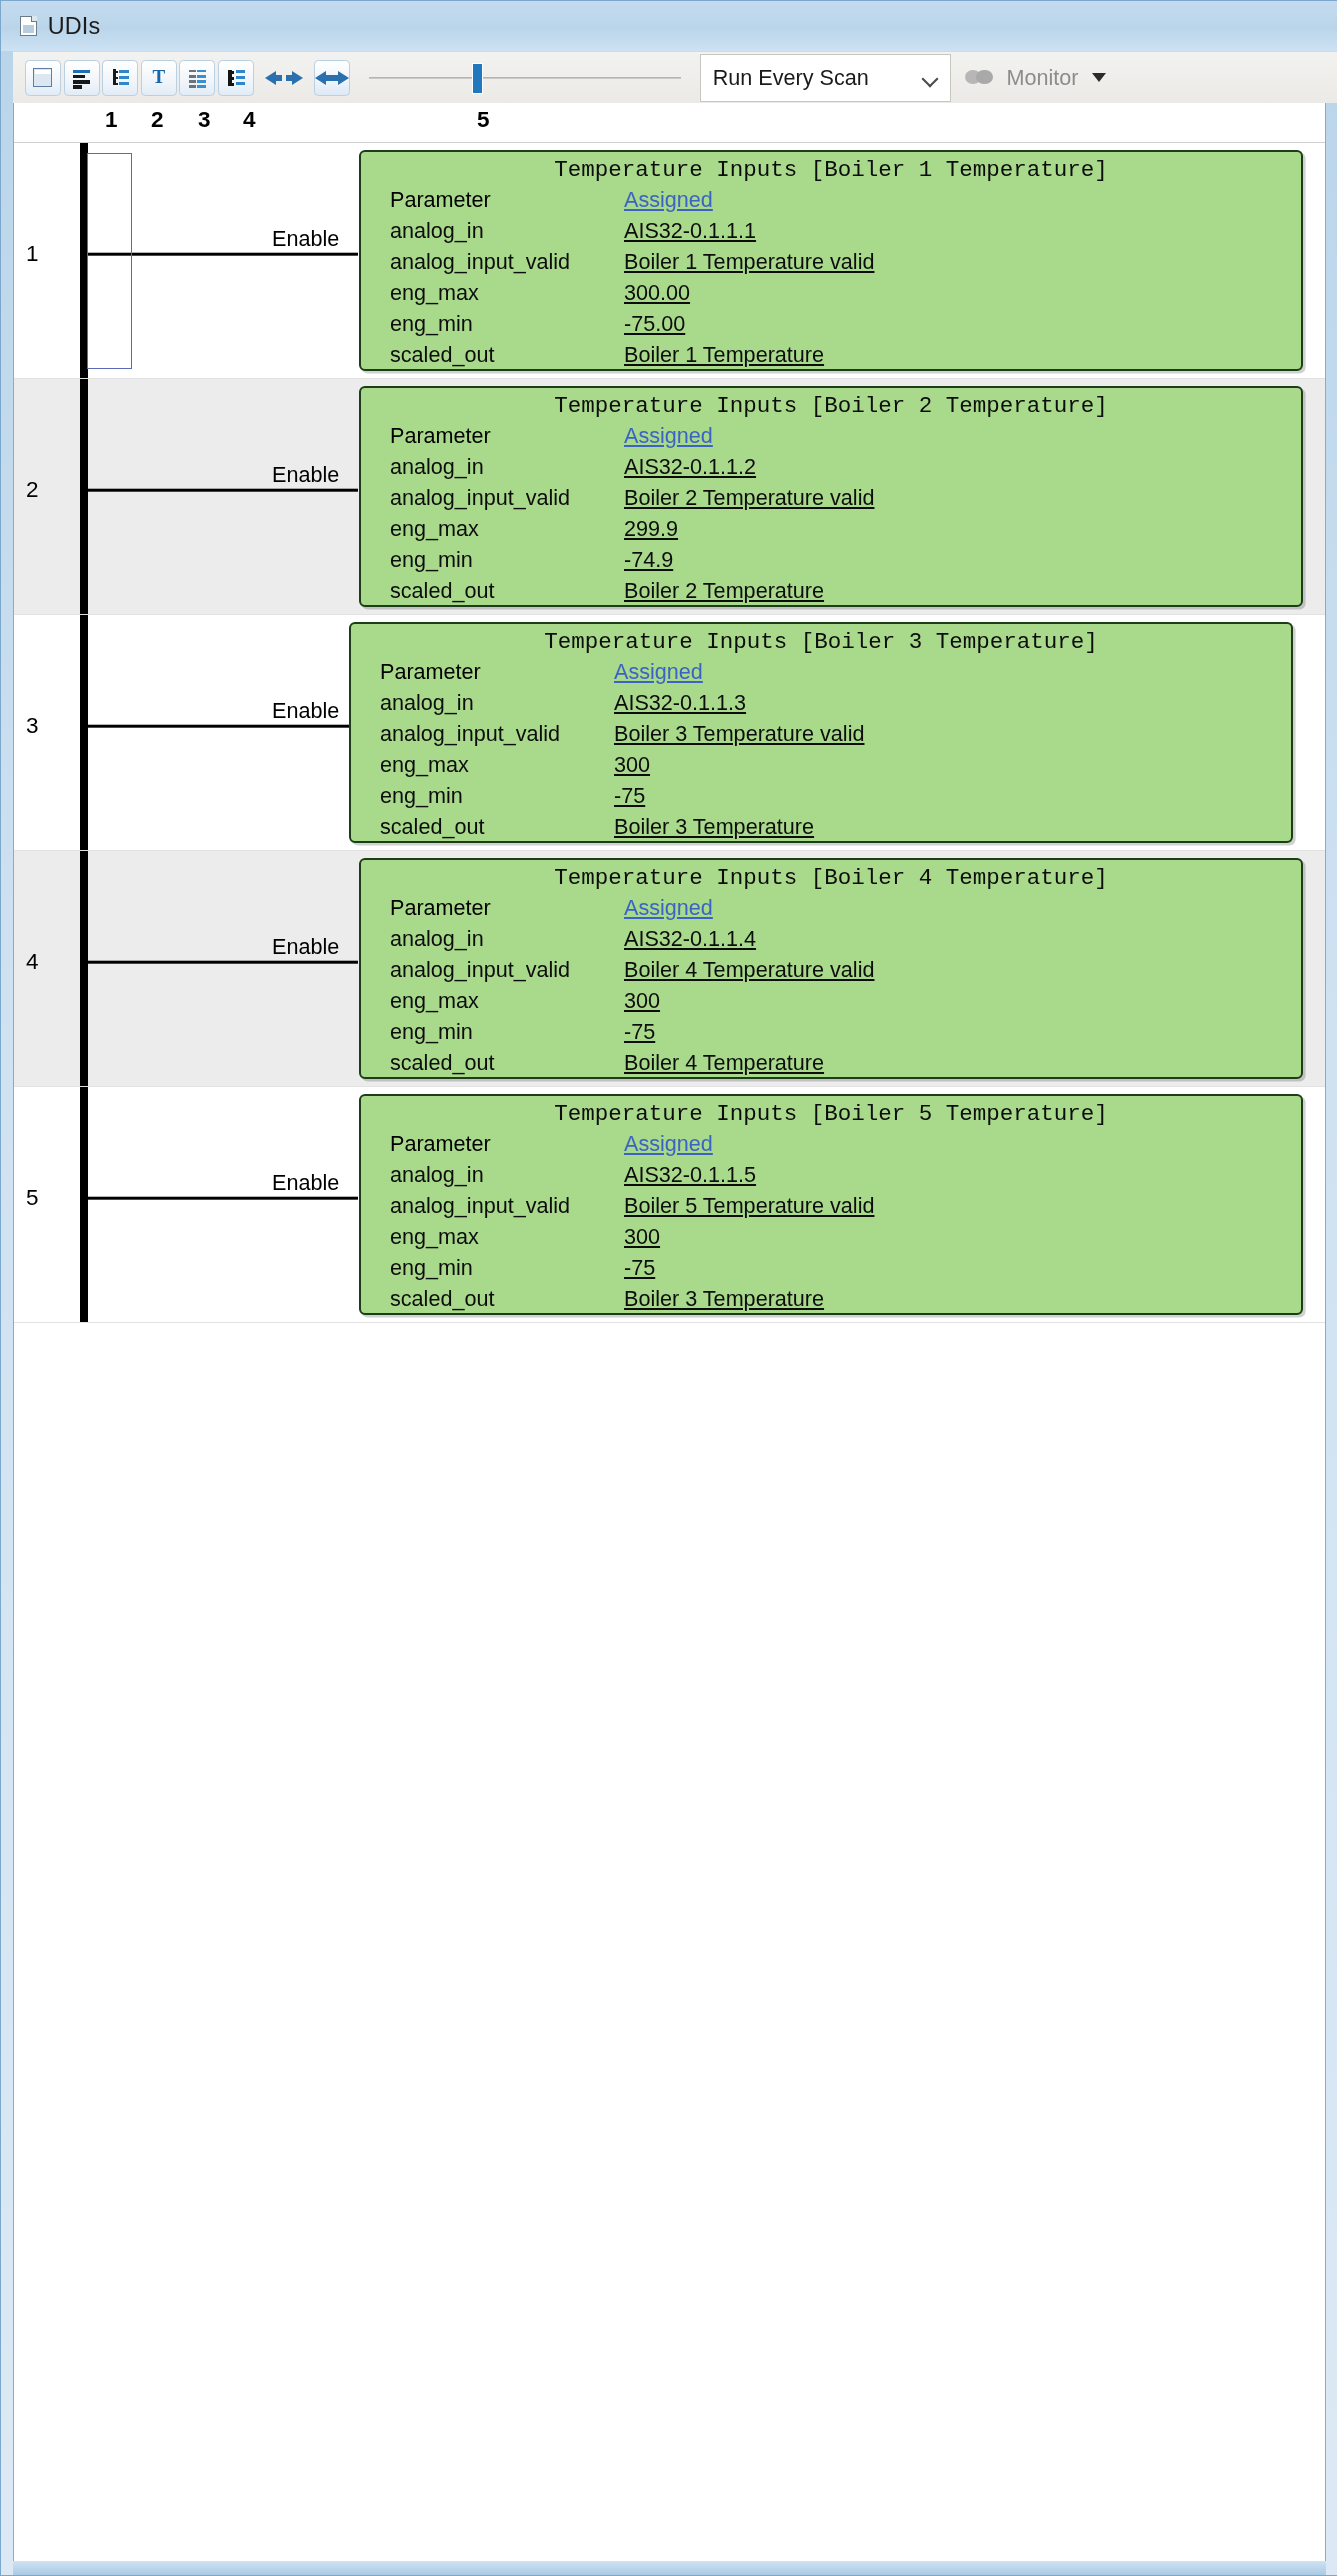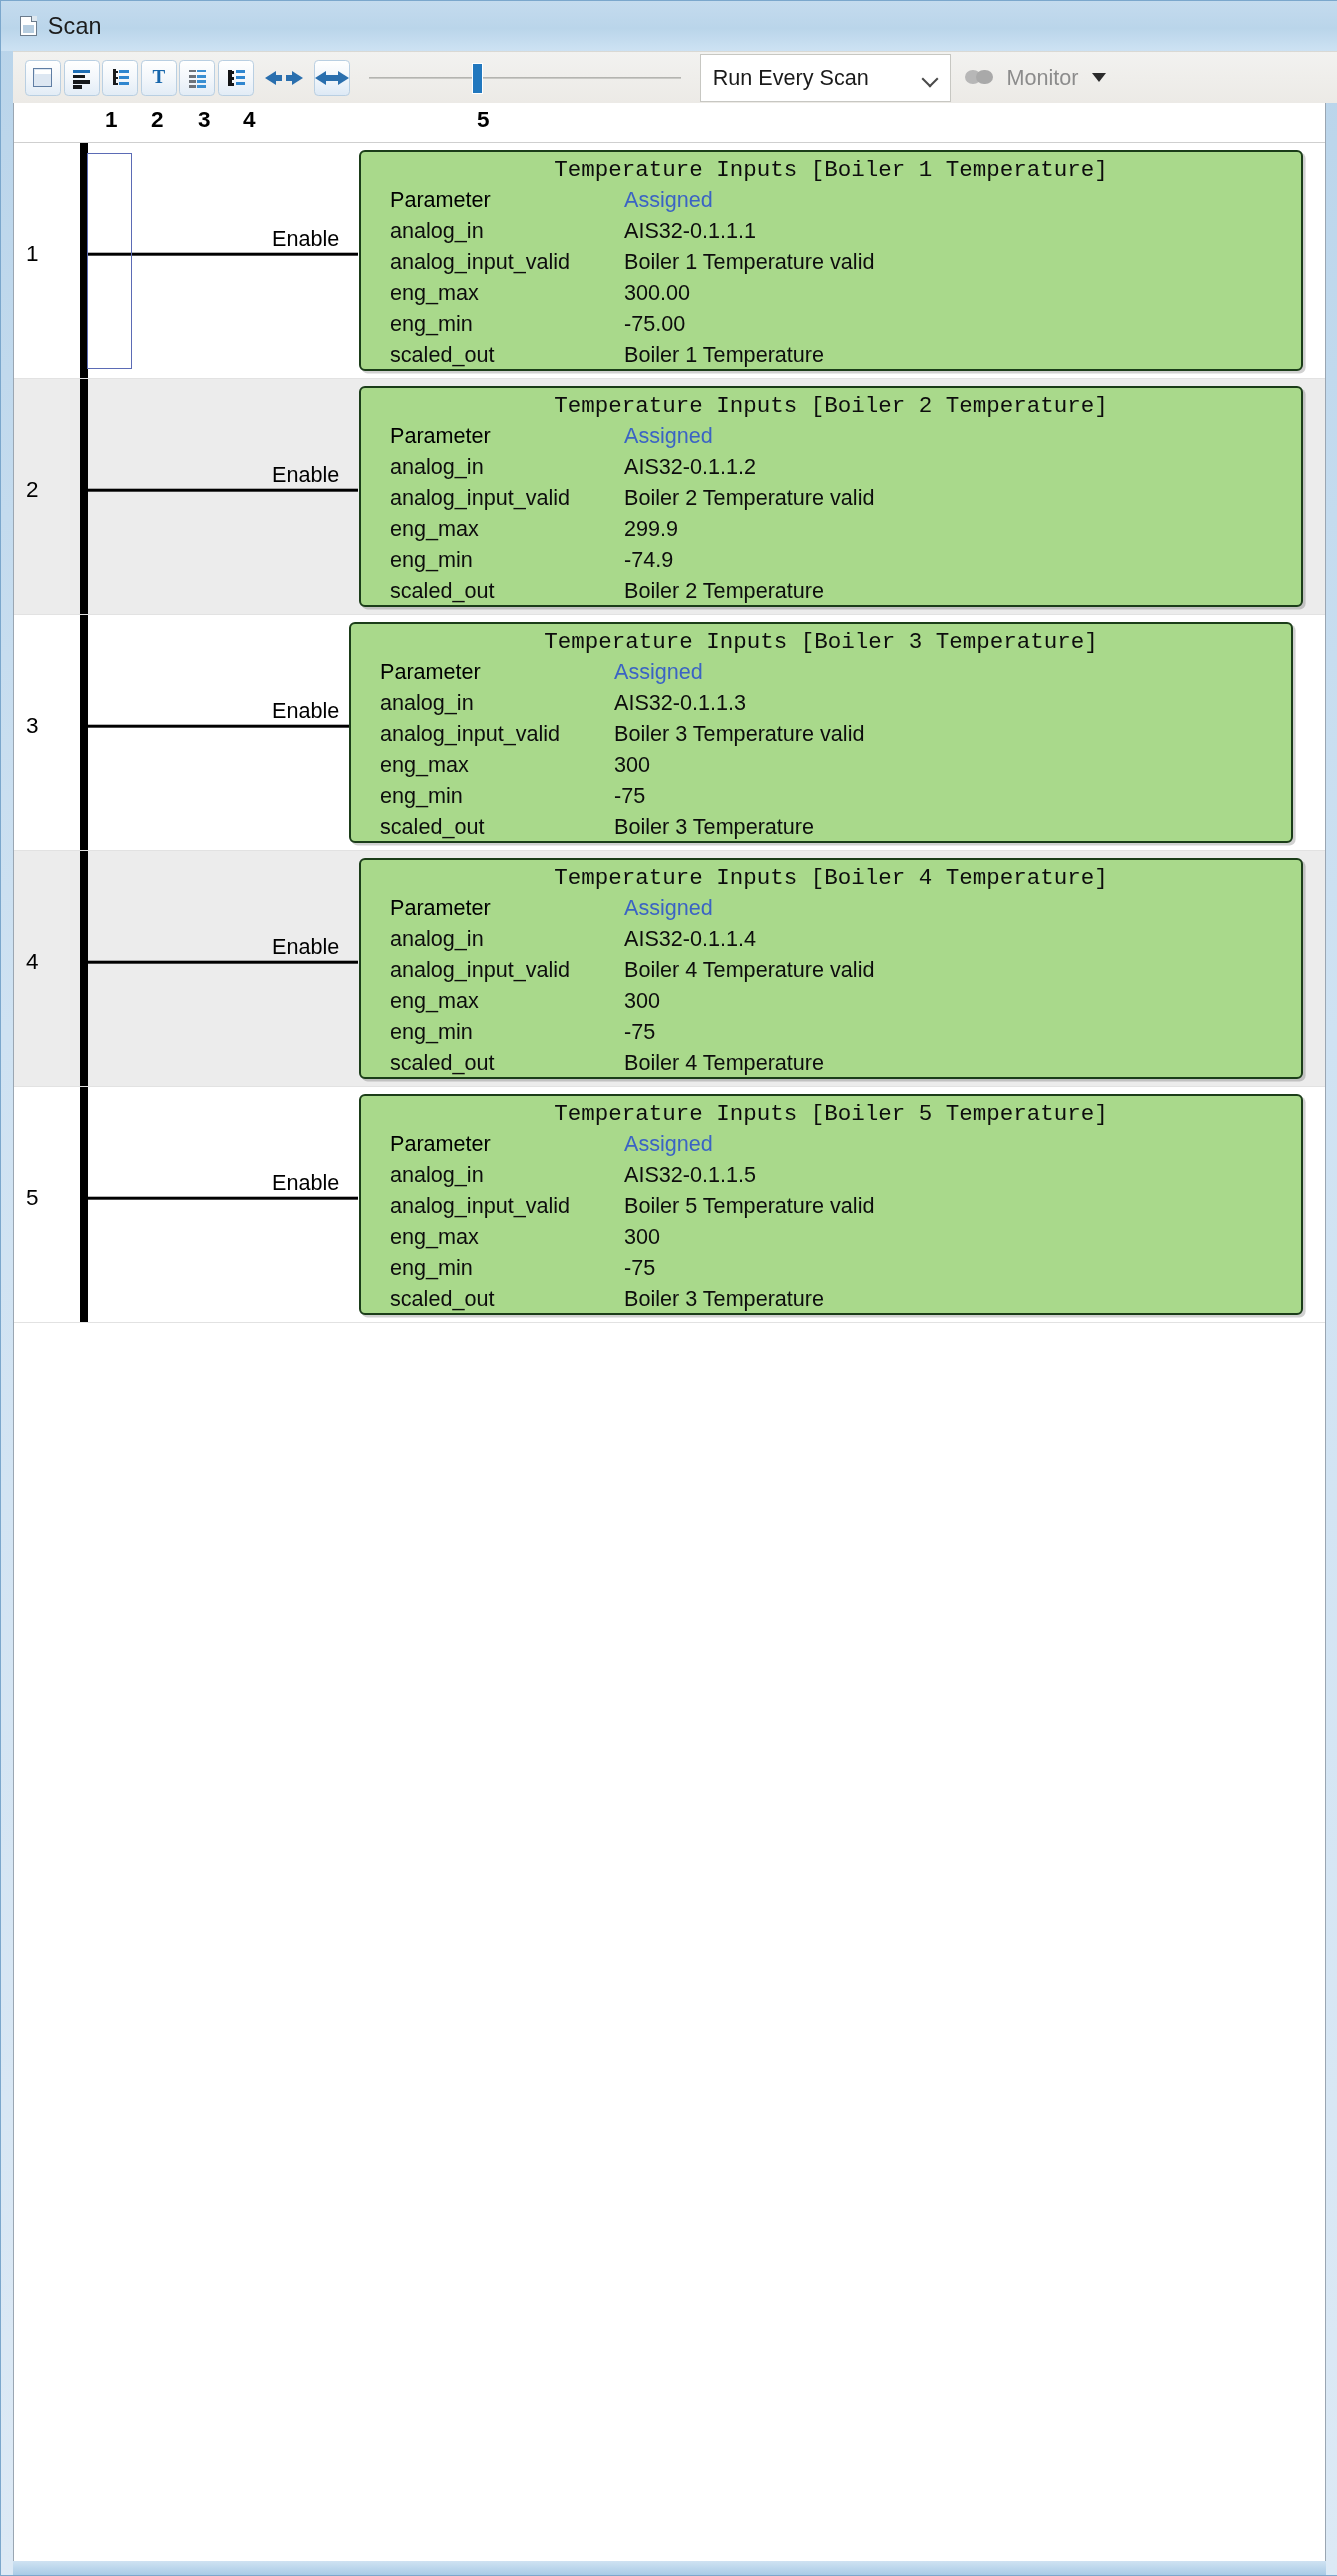--- a/index.html
+++ b/index.html
@@ -249,21 +249,21 @@
   }
   .udi-table { width:100%; padding-left:29px; }
   .udi-row { display:flex; height:31px; align-items:flex-start; }
   .udi-head { color:#3b63c4; }
   .udi-key {
     width:234px; flex:none;
     font-size:21.6px; color:#0d0d0d; white-space:nowrap;
   }
   .udi-head .udi-key { color:#000000; }
   .udi-val {
-    font-size:21.6px; color:#0d0d0d; white-space:nowrap;
+    font-size:21.6px; color:#0d0d0d; white-space:nowrap;text-decoration:underline;
   }
   .udi-head .udi-val { color:#3b63c4; }
 
   
   #bottom-strip {
     position:absolute; left:12px; bottom:0;
     width:1313px; height:14px;
     background: linear-gradient(to bottom,#cfe2f2,#a9cbe6);
   }
 </style>
@@ -271,21 +271,21 @@
 <body>
 
 <div id="app">
 
   <div id="titlebar">
     <span class="doc-icon">
       <span class="page"></span>
         <span class="band"></span>
         <span class="fold"></span>
     </span>
-    <span id="title-text">Scan</span>
+    <span id="title-text">UDIs</span>
   </div>
 
   <div id="toolbar">
 
     <div class="tbtn">
       <span class="glyph ic-window">
         <span class="frame"></span>
           <span class="bar"></span>
       </span>
     </div>

